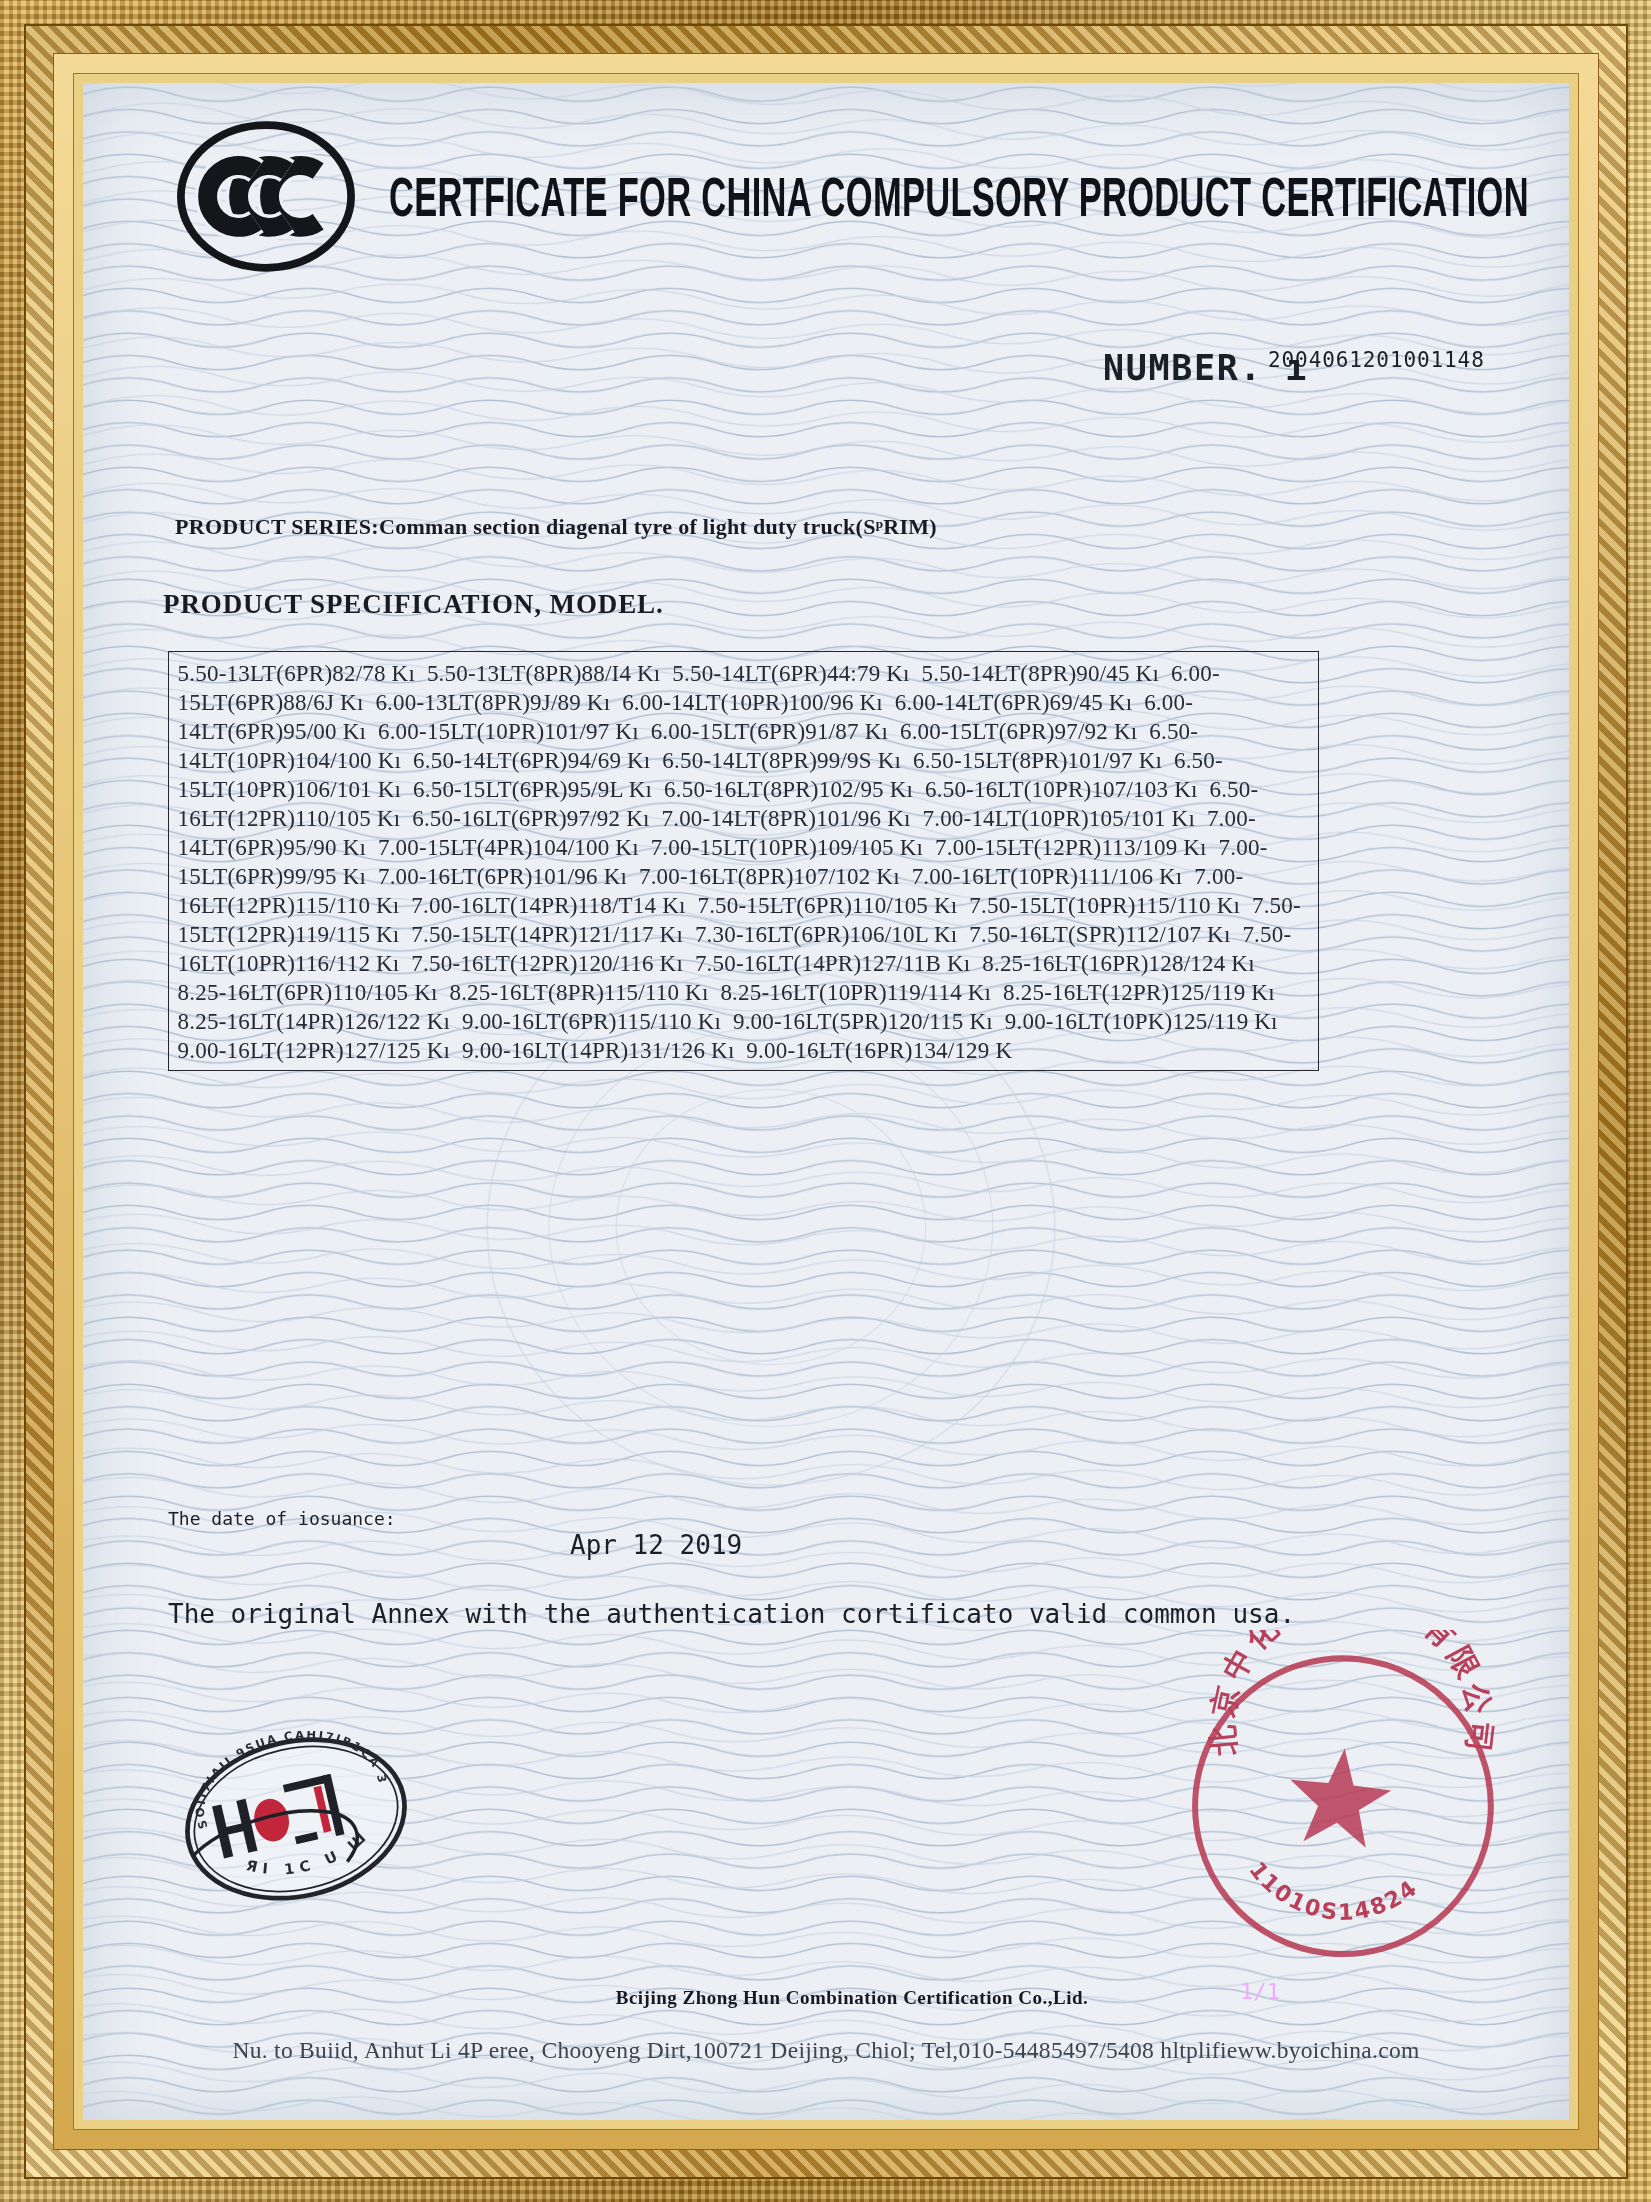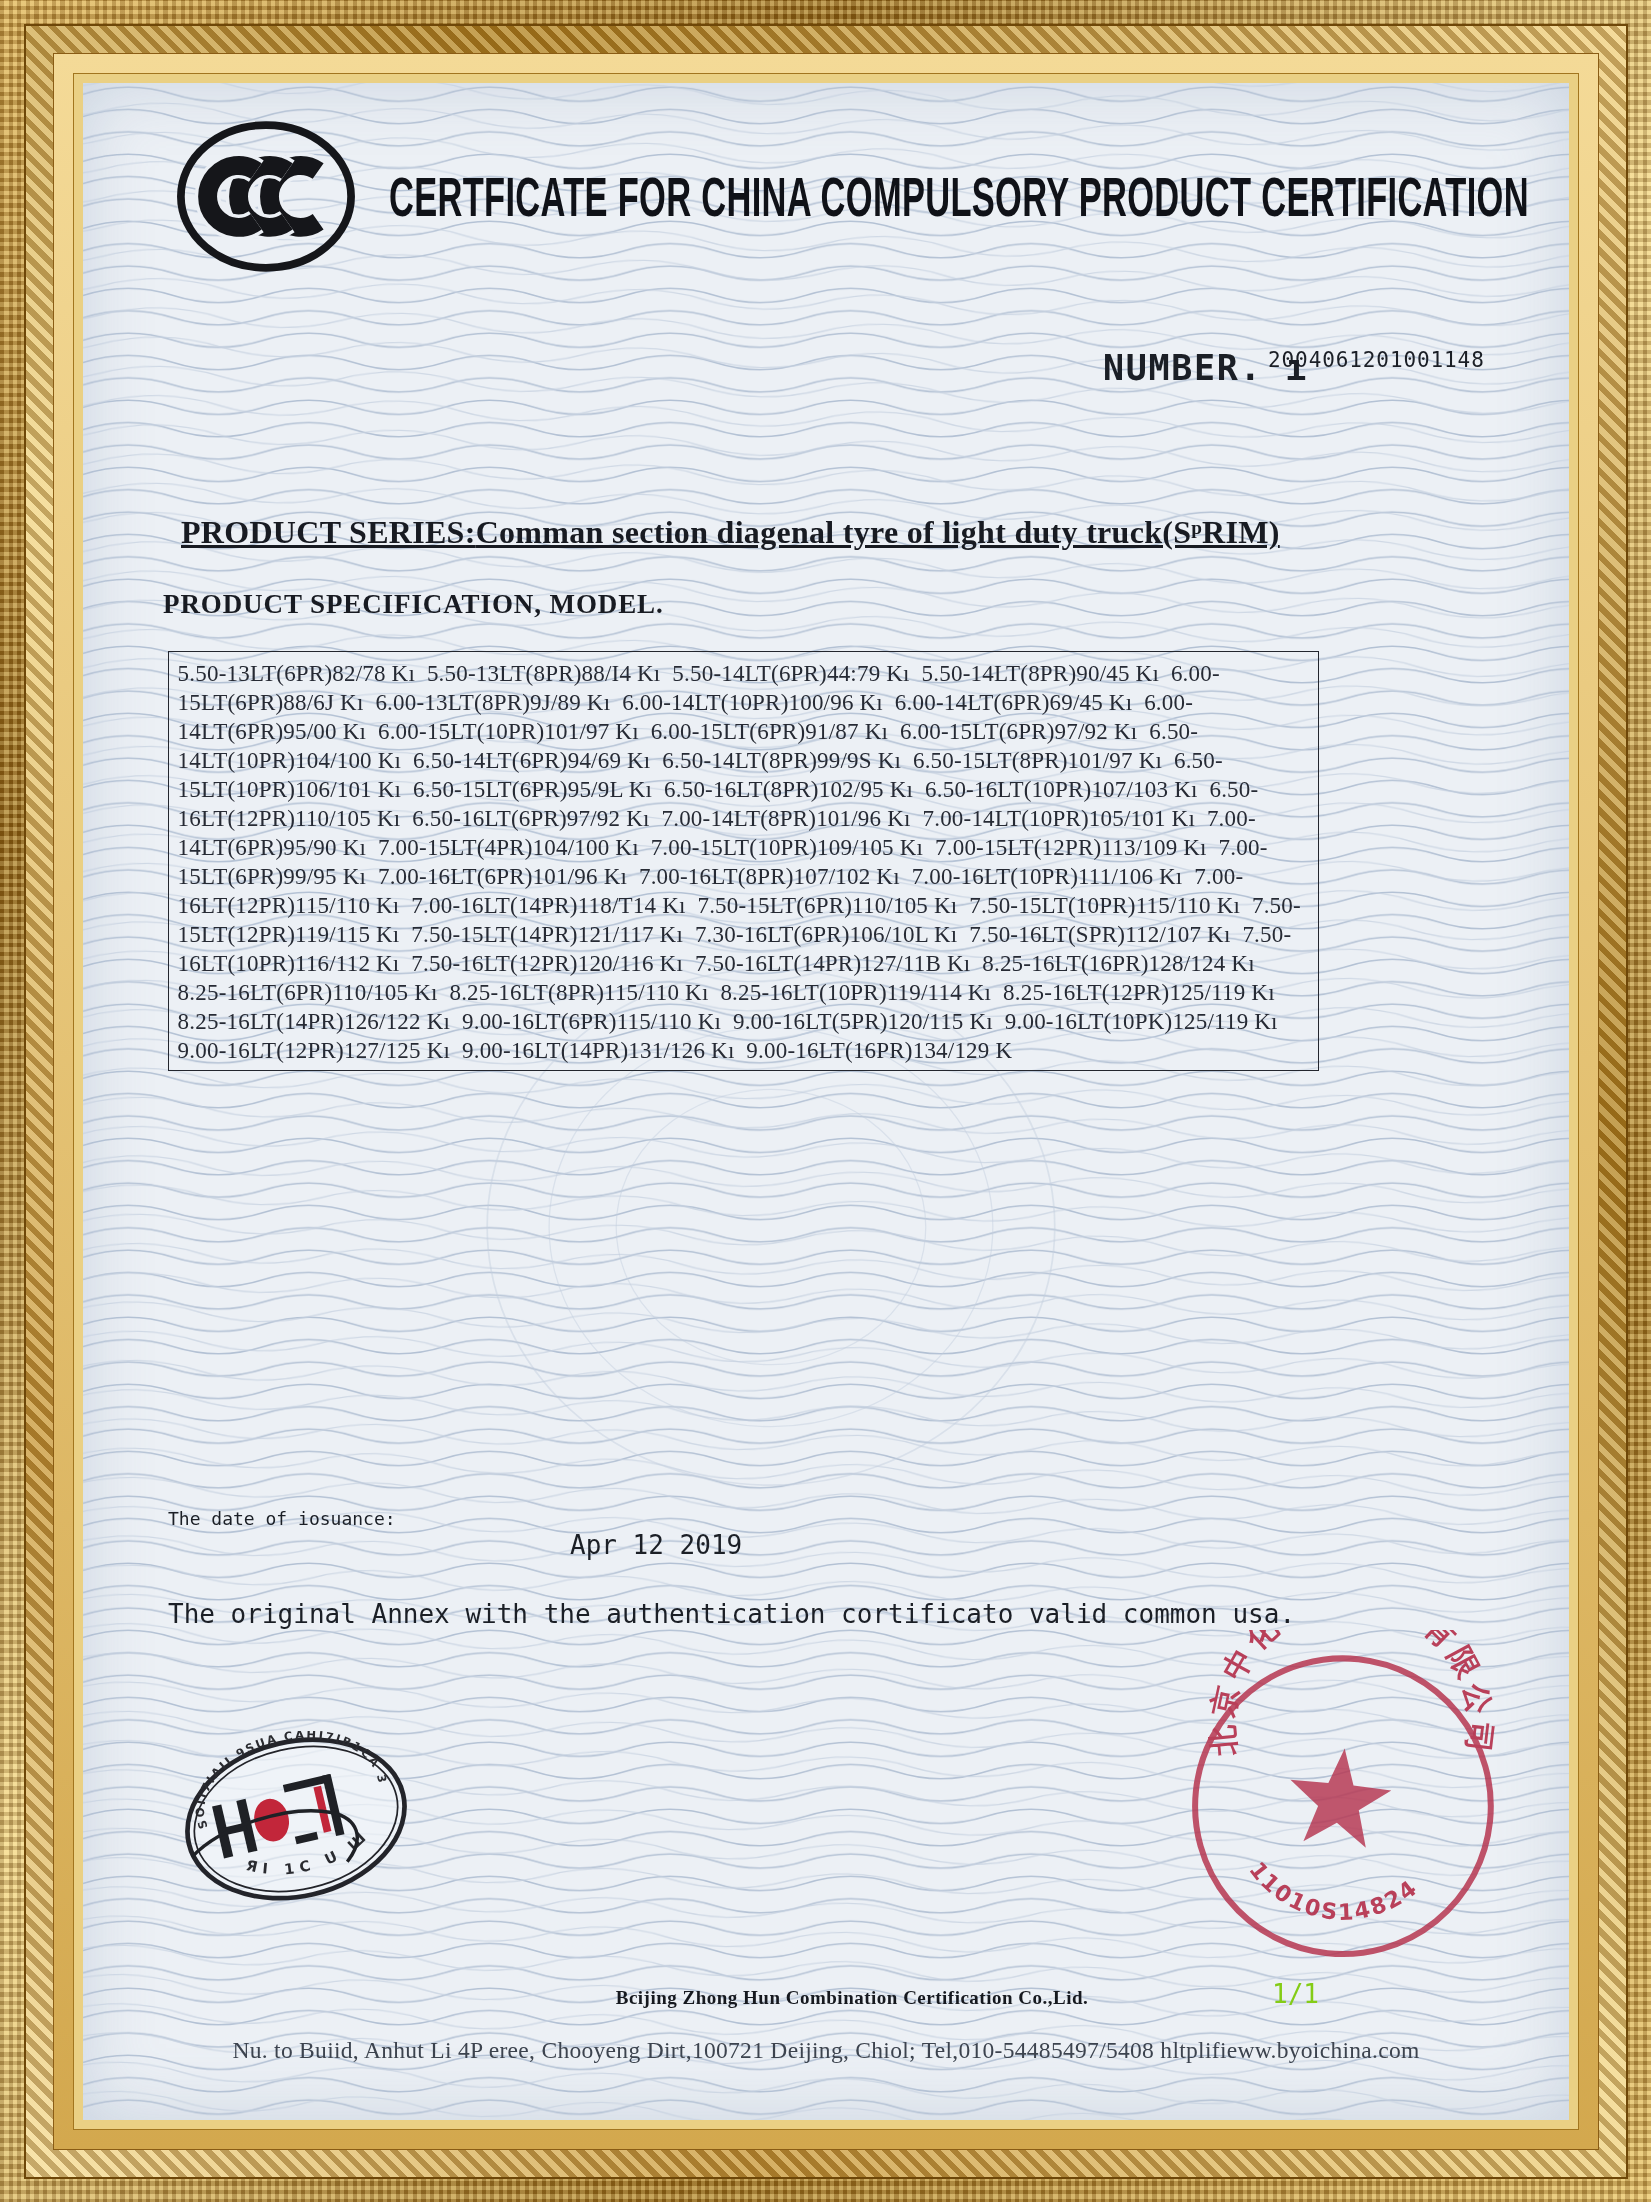--- a/index.html
+++ b/index.html
@@ -27,30 +27,30 @@
     box-shadow:inset 0 0 69px rgba(110,135,170,.28);}
   .waves{position:absolute;inset:0;width:100%;height:100%;}
   
   .title-wrap{left:389px;top:155px;width:1157px;height:86px;display:flex;align-items:center;}
   .title-inner{font-family:"Liberation Sans",sans-serif;font-weight:600;font-size:42px;
     color:#101218;white-space:nowrap;transform:scale(0.82,1.32);transform-origin:left center;
     letter-spacing:0.4px;}
   .mono{font-family:"DejaVu Sans Mono",monospace;color:#1b1f26;white-space:pre;}
   .number-label{left:1103px;top:348px;font-size:35px;font-weight:bold;letter-spacing:1.7px;}
   .number-value{left:1268px;top:348px;font-size:21px;letter-spacing:0.9px;}
-  .series-line{left:181px;top:514px;font-size:32px;font-weight:700;color:#181b22;letter-spacing:0.3px;text-decoration:underline;}
+  .series-line{left:175px;top:514px;font-size:22px;font-weight:700;color:#181b22;letter-spacing:0.3px;}
   .spec-heading{left:163px;top:589px;font-size:27px;font-weight:700;color:#181b22;letter-spacing:0.9px;}
   .spec-box{left:168px;top:651px;width:1151px;min-height:377px;border:1.7px solid #23262e;
     box-sizing:border-box;padding:6.9px 8.6px 5.2px 8.6px;}
   .spec-text{font-size:23px;line-height:29px;color:#262a34;letter-spacing:0.2px;
     white-space:pre-wrap;font-weight:500;}
   .date-label{left:168px;top:1508px;font-size:18px;}
   .date-value{left:570px;top:1530px;font-size:26px;}
   .annex{left:168px;top:1599px;font-size:26px;}
-  .page-ind{left:1272px;top:1979px;font-size:26px;color:#84cc16;}
+  .page-ind{left:1240px;top:1979px;font-size:22px;color:#f0abfc;}
   .issuer{left:284px;top:1987px;width:1136px;text-align:center;font-size:19px;font-weight:700;
     color:#16191f;letter-spacing:0.5px;}
   .footer{left:172px;top:2037px;width:1308px;text-align:center;font-size:24px;color:#3c434e;
     letter-spacing:0.3px;transform:scaleX(.98);}
   .ccc-logo{left:168px;top:119px;width:202px;height:160px;}
   .hqc-stamp{left:162px;top:1731px;width:268px;height:181px;}
   .red-seal{left:1162px;top:1630px;width:361px;height:361px;}
   .seal-cjk{font-family:"DejaVu Sans","Liberation Sans",sans-serif;}
 </style>
 </head>

